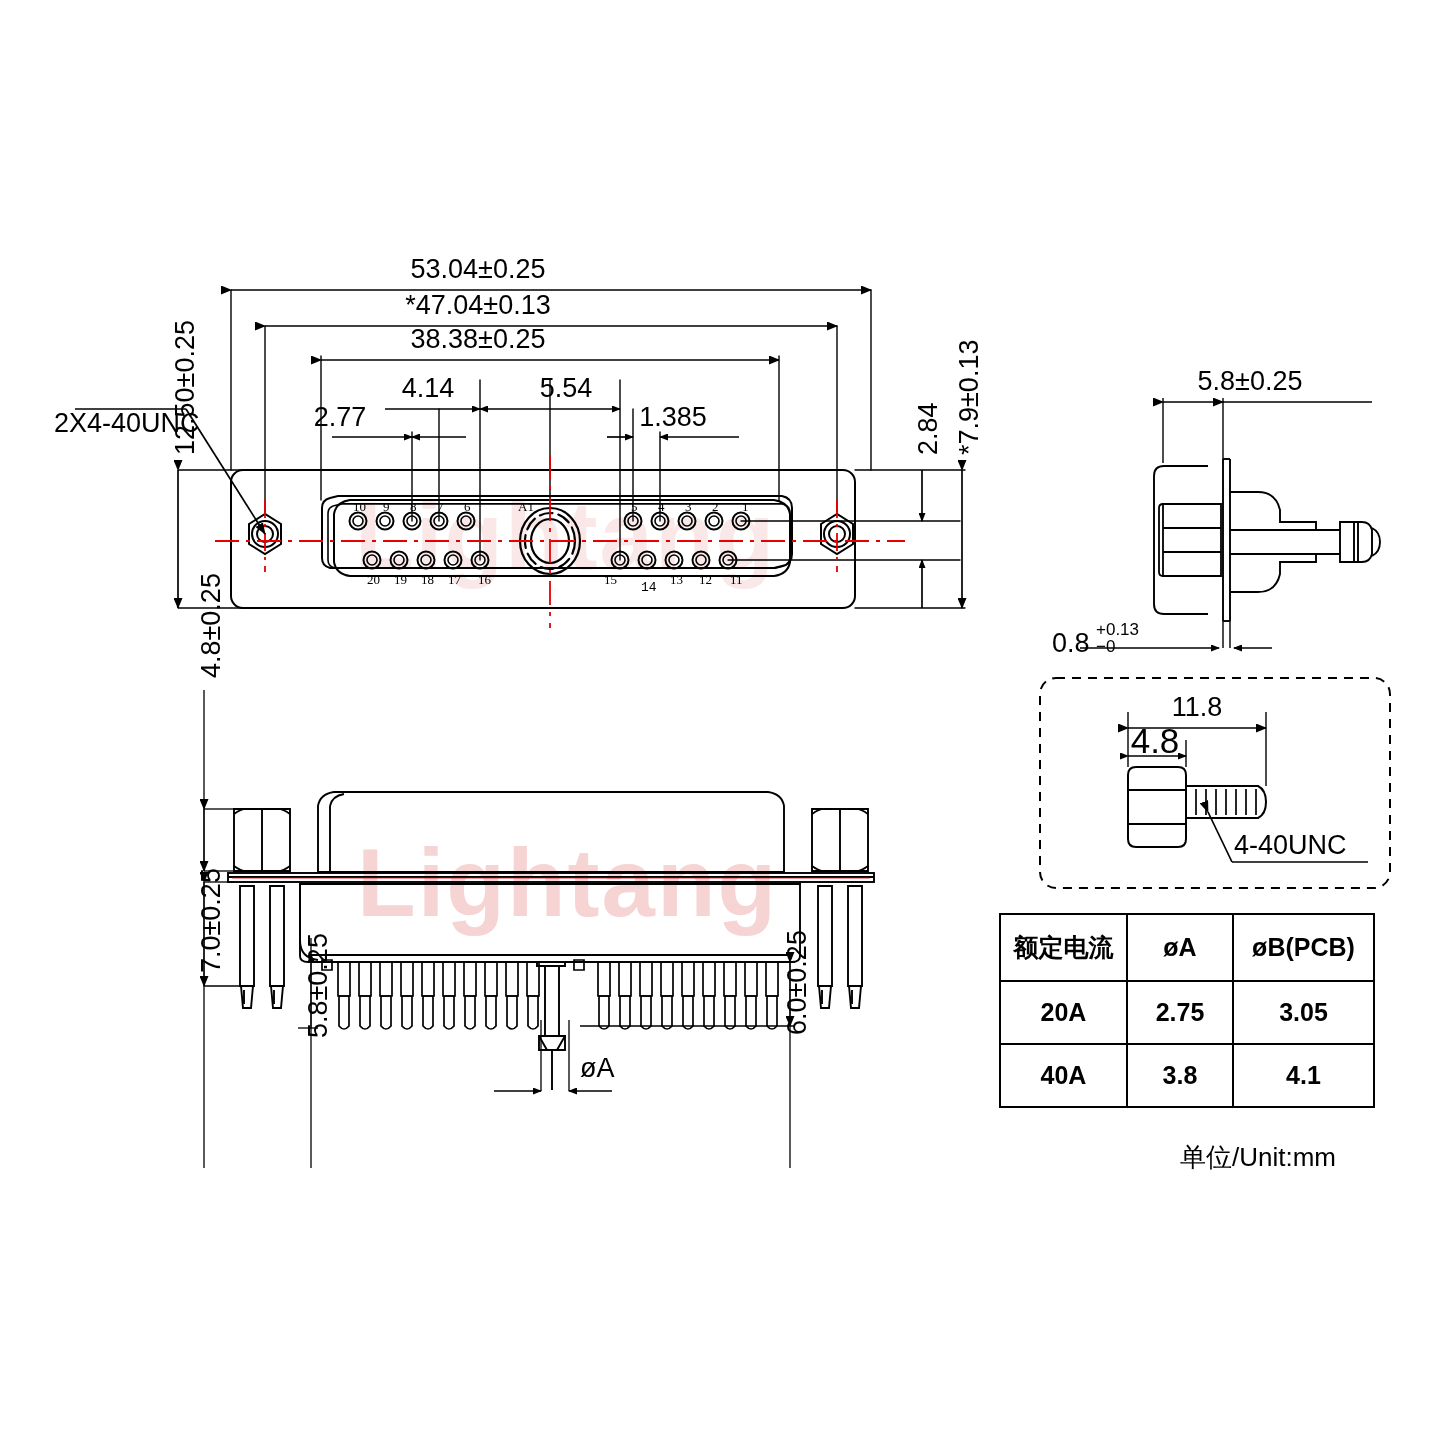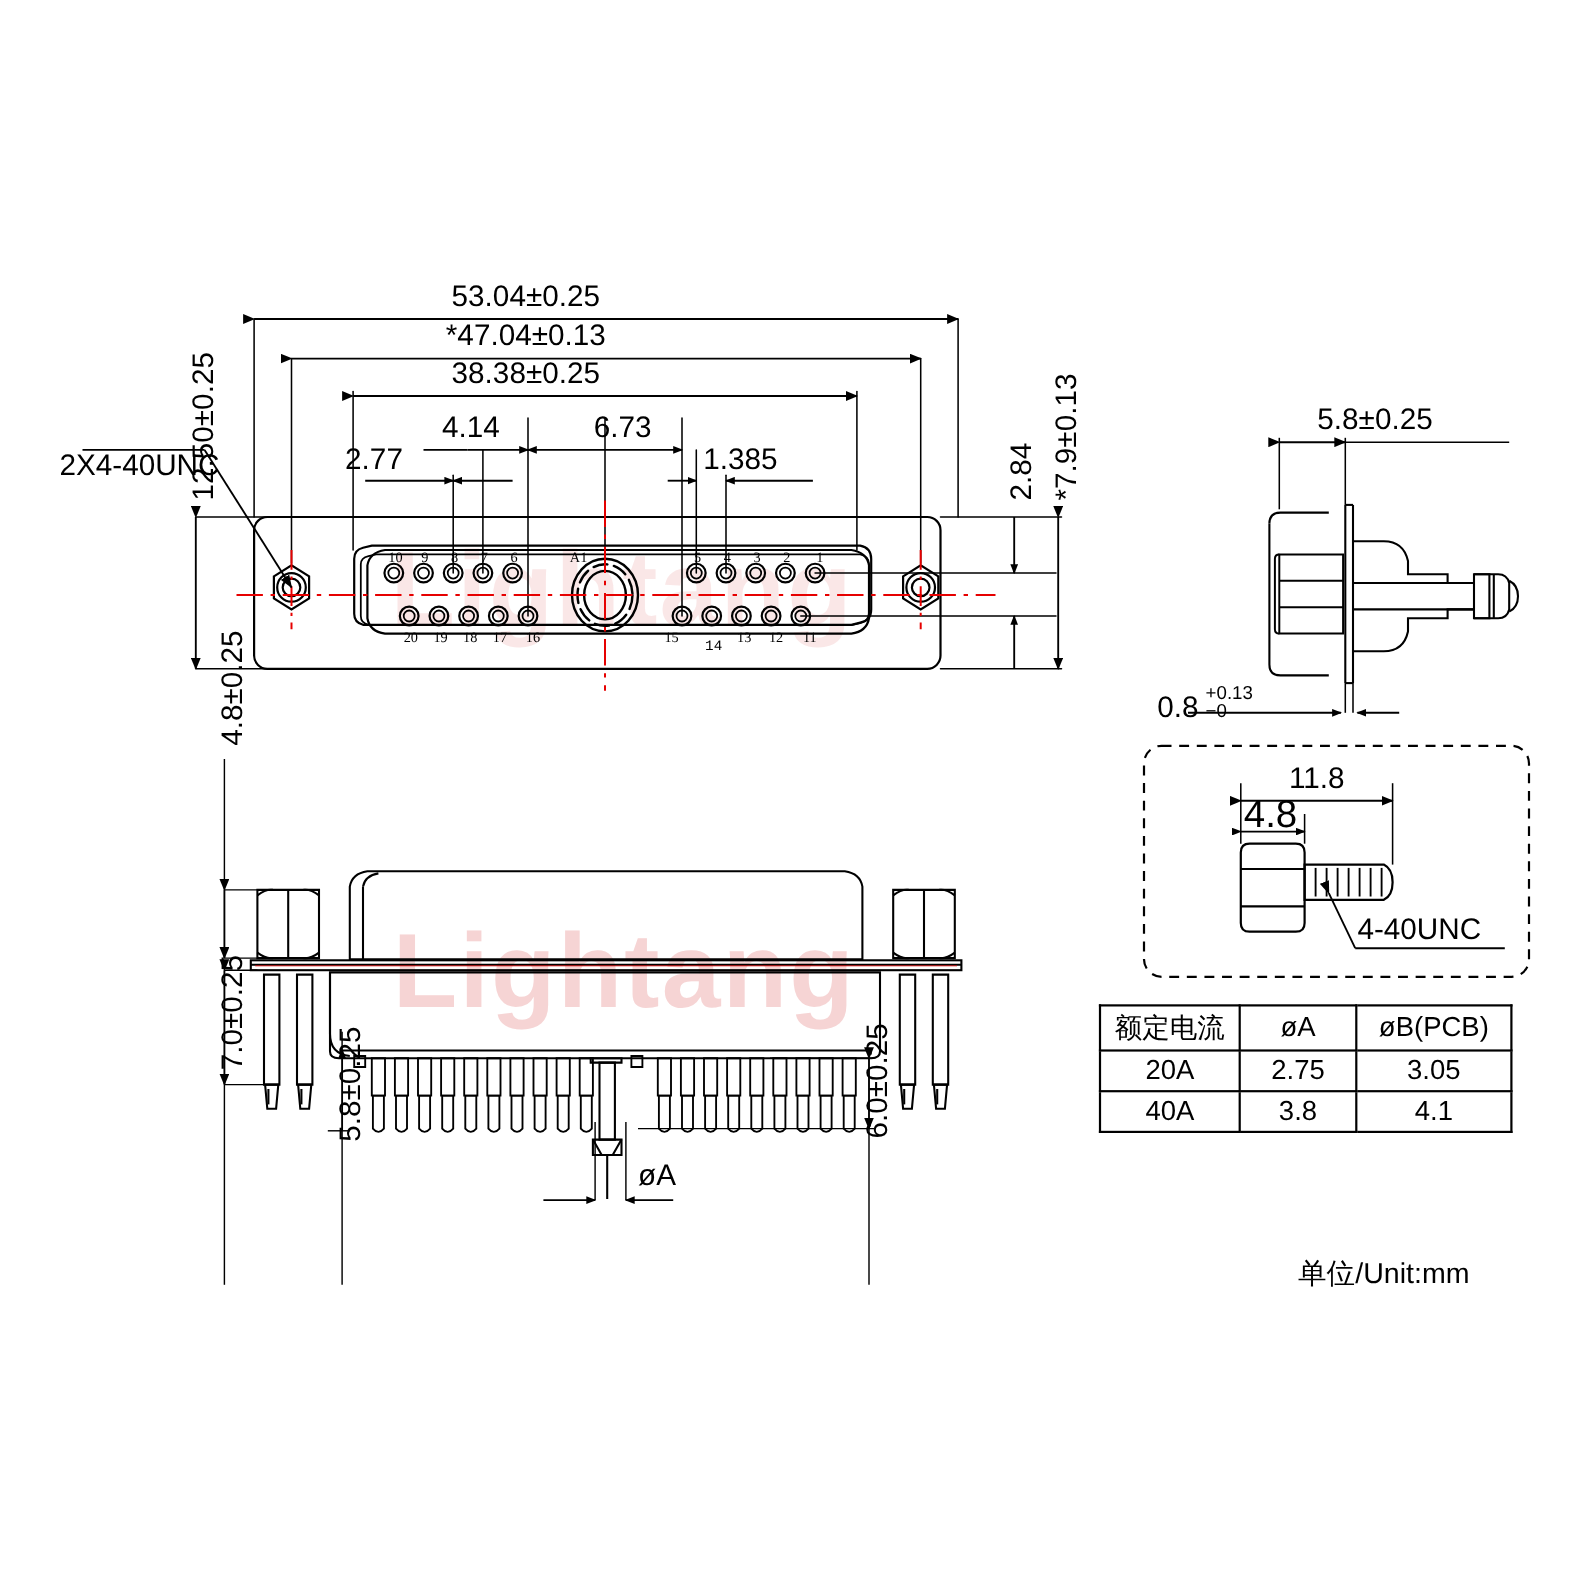--- a/index.html
+++ b/index.html
@@ -5,22 +5,22 @@
   html,body{margin:0;padding:0;background:#fff;}
   body{width:1440px;height:1440px;position:relative;overflow:hidden;
        font-family:"Liberation Sans","DejaVu Sans",sans-serif;color:#000;}
   #stage{position:absolute;inset:0;}
   svg{position:absolute;left:0;top:0;width:1440px;height:1440px;}
   .wm{position:absolute;font-family:"Liberation Sans",sans-serif;
       color:#f6d4d4;font-weight:700;letter-spacing:2px;user-select:none;
       white-space:nowrap;}
   
   #spec-table{position:absolute;left:999px;top:913px;border-collapse:collapse;}
-  #spec-table td,#spec-table th{border:2px solid #000;font-weight:400;
-      font-size:25px;text-align:center;padding:3px 0;
+  #spec-table td,#spec-table th{border:2px solid #000;font-weight:700;
+      font-size:25px;text-align:center;padding:16px 0;
       font-family:"Liberation Sans","DejaVu Sans",sans-serif;margin-left:32px;}
   #spec-table th{font-size:25px;}
   .c0{width:125px;} .c1{width:104px;} .c2{width:139px;}
   #unit-note{position:absolute;left:1180px;top:1140px;font-size:26px;}
   
   .lbl{position:absolute;font-size:27px;white-space:nowrap;line-height:1;}
   .lbl.v{transform-origin:0 0;transform:rotate(-90deg);}
   .pin{position:absolute;font-size:13px;color:#000000;
        font-family:"Liberation Serif","DejaVu Serif",serif;white-space:nowrap;}
   .tol{position:absolute;font-size:27px;white-space:nowrap;}
@@ -418,21 +418,21 @@
 
     <g stroke="#e60000" stroke-width="1.4" opacity=".55">
       <line x1="232" y1="878" x2="870" y2="878" stroke-dasharray="0 0"></line>
     </g>
   </svg>
 
   <div class="lbl" style="left:478px;top:256px;transform:translateX(-50%);">53.04±0.25</div>
   <div class="lbl" style="left:478px;top:292px;transform:translateX(-50%);">*47.04±0.13</div>
   <div class="lbl" style="left:478px;top:326px;transform:translateX(-50%);">38.38±0.25</div>
   <div class="lbl" style="left:428px;top:375px;transform:translateX(-50%);">4.14</div>
-  <div class="lbl" style="left:566px;top:375px;transform:translateX(-50%);">6.73</div>
+  <div class="lbl" style="left:566px;top:375px;transform:translateX(-50%);">5.54</div>
   <div class="lbl" style="left:340px;top:404px;transform:translateX(-50%);">2.77</div>
   <div class="lbl" style="left:673px;top:404px;transform:translateX(-50%);">1.385</div>
   <div class="lbl v" style="left:915px;top:455px;">2.84</div>
   <div class="lbl v" style="left:956px;top:455px;">*7.9±0.13</div>
   <div class="lbl v" style="left:172px;top:455px;">12.50±0.25</div>
   <div class="lbl" style="left:54px;top:378px;margin-top:32px;">2X4-40UNC</div>
 
   <div class="pin" style="left:353px;top:499px;">10</div>
   <div class="pin" style="left:383px;top:499px;">9</div>
   <div class="pin" style="left:410px;top:499px;">8</div>

